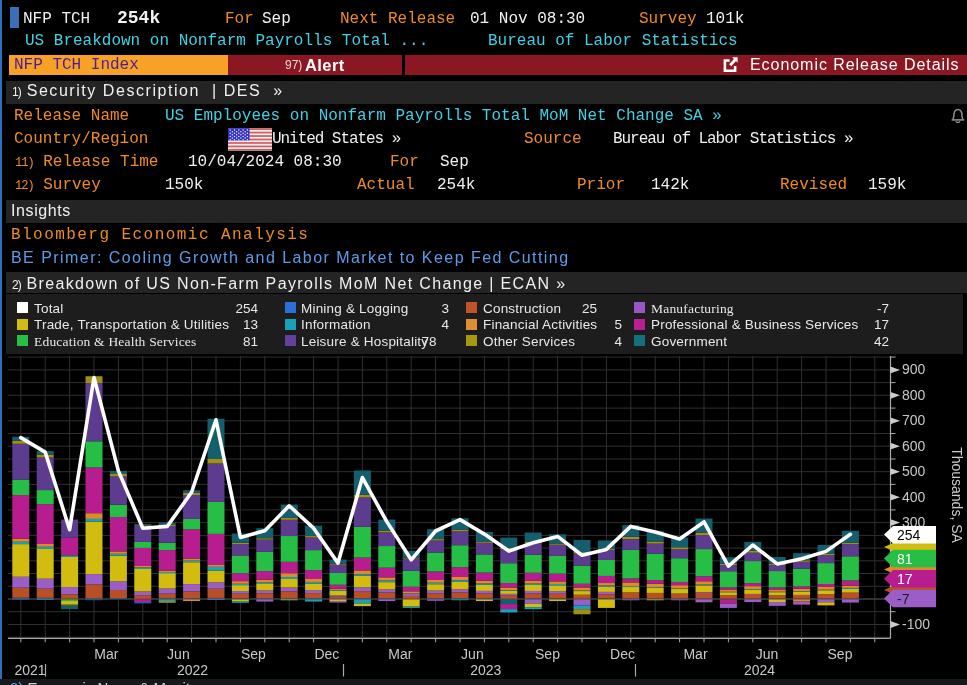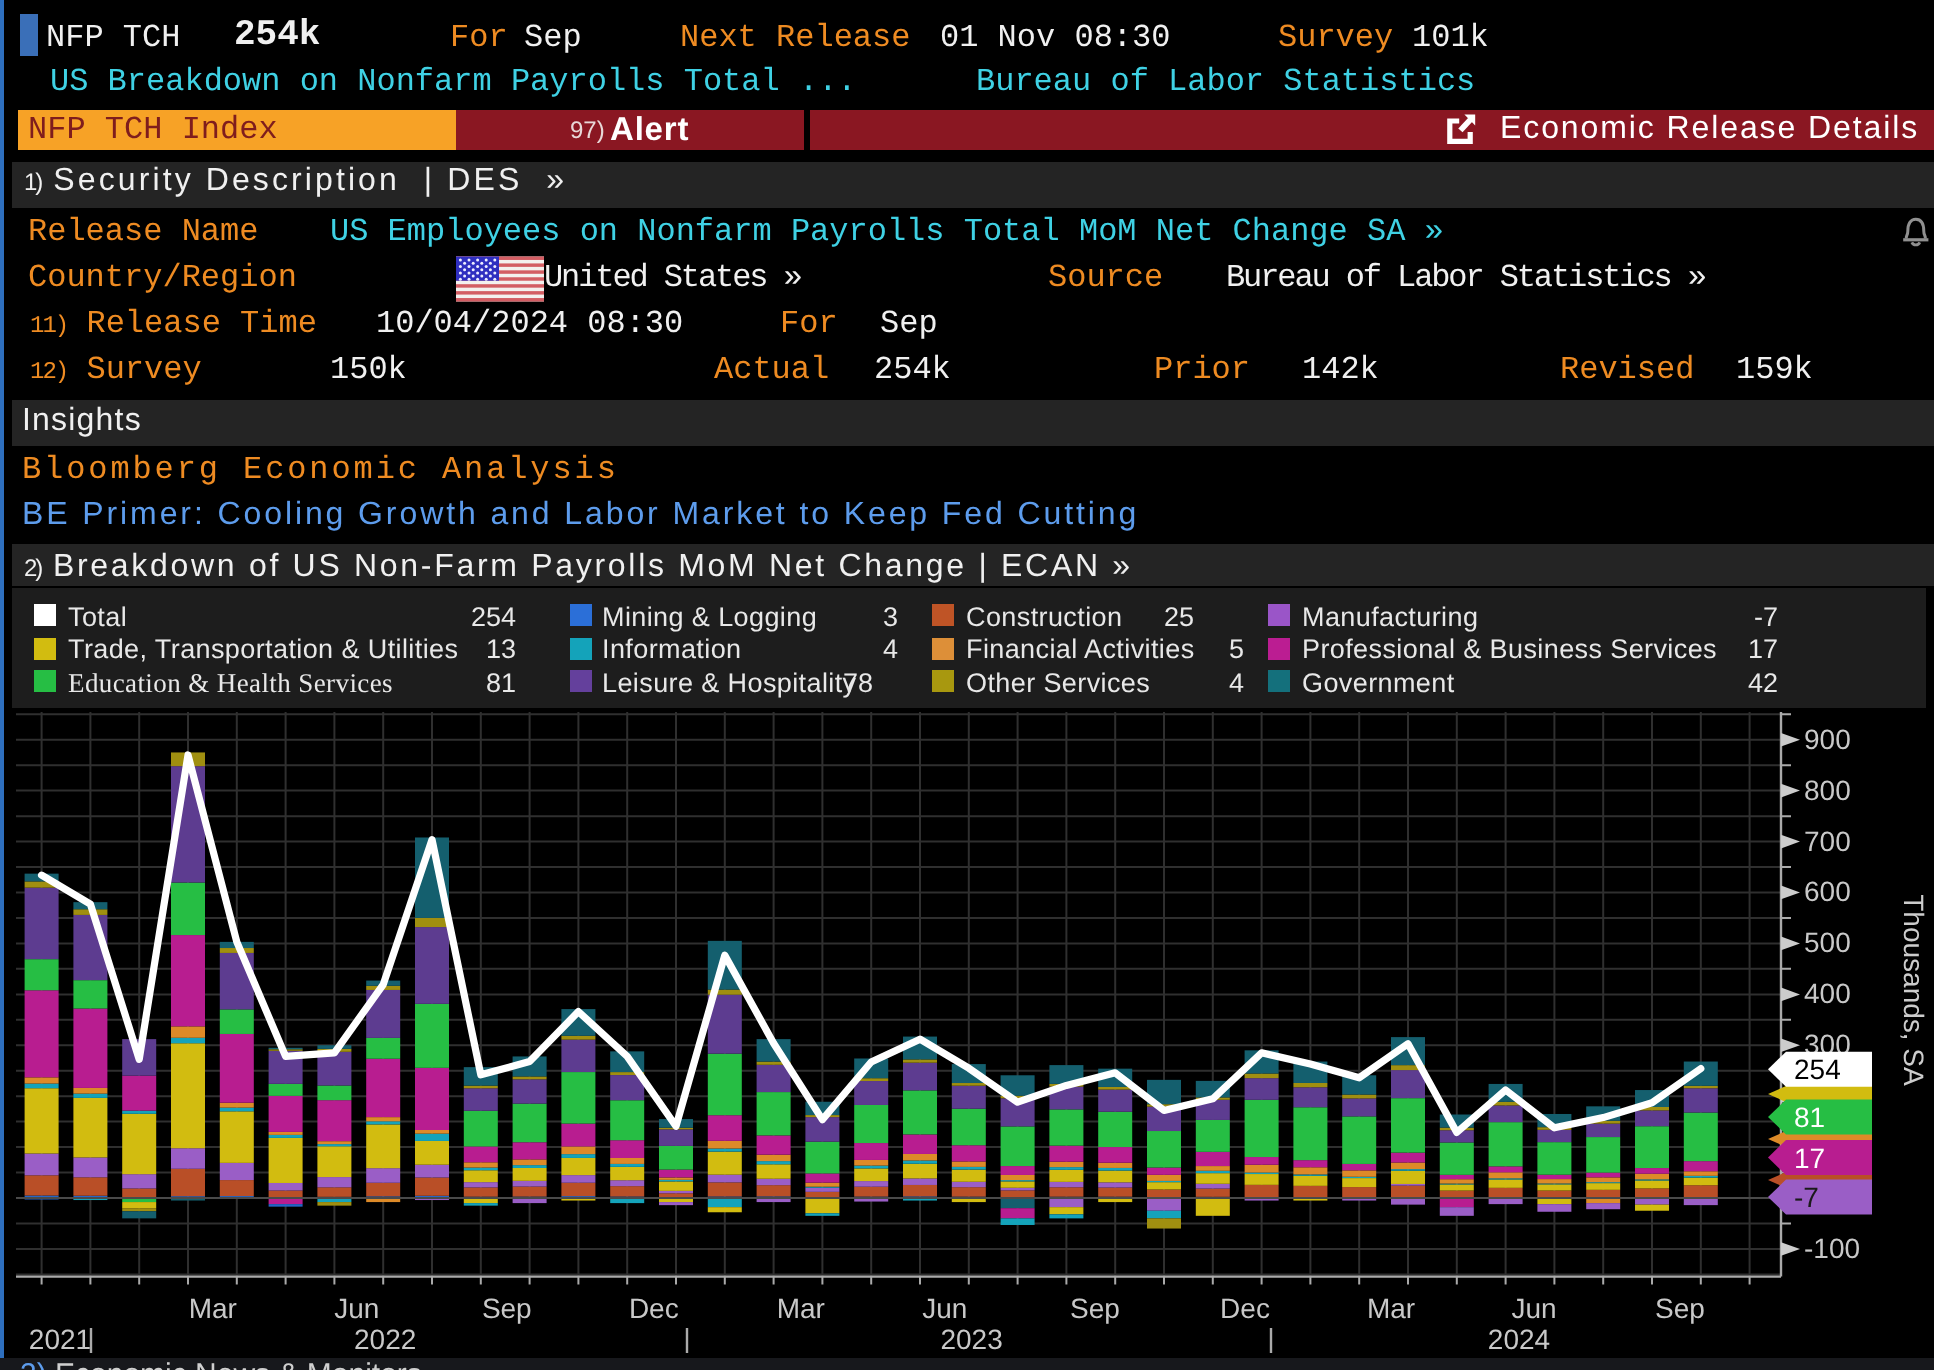--- a/index.html
+++ b/index.html
@@ -18,21 +18,21 @@
 <div class="a or" style="left:225px;top:10px">For</div>
 <div class="a wh" style="left:262px;top:10px">Sep</div>
 <div class="a or" style="left:340px;top:10px">Next Release</div>
 <div class="a wh" style="left:470px;top:10px">01 Nov 08:30</div>
 <div class="a or" style="left:639px;top:10px">Survey</div>
 <div class="a wh" style="left:706px;top:10px">101k</div>
 
 <div class="a cy" style="left:25px;top:32px">US Breakdown on Nonfarm Payrolls Total ...</div>
 <div class="a cy" style="left:488px;top:32px">Bureau of Labor Statistics</div>
 
-<div class="a" style="left:9px;top:55px;width:235px;height:20px;background:#f7a226;color:#7f1d1d">
+<div class="a" style="left:9px;top:55px;width:235px;height:20px;background:#f7a226;color:#4c1d95">
     <span style="position:absolute;left:5px;top:1px">NFP TCH Index</span>
   </div>
 <div class="a" style="left:228px;top:55px;width:174px;height:20px;background:#8a1722"></div>
 <div class="a" style="left:405px;top:55px;width:562px;height:20px;background:#8a1722"></div>
 <div class="a" style="left:285px;top:58px;font-family:'Liberation Sans',sans-serif;font-size:12px;color:#e8d8d8">97)</div>
 <div class="a" style="left:305px;top:56px;font-family:'Liberation Sans',sans-serif;font-size:16.5px;font-weight:bold;letter-spacing:0.4px;color:#fff">Alert</div>
 <svg class="a" style="left:721px;top:55px" width="19" height="19" viewBox="0 0 19 19">
     <path d="M2.6 4.2H8.6V6.8H5.2V14.4H12.8V11H15.4V17H2.6Z" fill="#fff"></path>
     <path d="M9.2 10.2L14.2 4.8" stroke="#fff" stroke-width="2.9"></path>
     <path d="M11.2 2.2h5.4v5.6z" fill="#fff"></path>
@@ -139,21 +139,21 @@
 <div class="a" style="left:466px;top:302.0px;width:11px;height:11px;background:#bf5426"></div>
 <div class="a" style="left:483px;top:300.5px;font-family:'Liberation Sans',sans-serif;font-size:13.5px;letter-spacing:0.2px;color:#e8e8e8">Construction</div>
 <div class="a" style="left:582px;top:300.5px;width:40px;font-family:'Liberation Sans',sans-serif;font-size:13.5px;color:#e8e8e8">25</div>
 <div class="a" style="left:466px;top:318.5px;width:11px;height:11px;background:#dd8f38"></div>
 <div class="a" style="left:483px;top:317px;font-family:'Liberation Sans',sans-serif;font-size:13.5px;letter-spacing:0.2px;color:#e8e8e8">Financial Activities</div>
 <div class="a" style="left:582px;top:317px;width:40px;text-align:right;font-family:'Liberation Sans',sans-serif;font-size:13.5px;color:#e8e8e8">5</div>
 <div class="a" style="left:466px;top:335.0px;width:11px;height:11px;background:#a8980f"></div>
 <div class="a" style="left:483px;top:333.5px;font-family:'Liberation Sans',sans-serif;font-size:13.5px;letter-spacing:0.2px;color:#e8e8e8">Other Services</div>
 <div class="a" style="left:582px;top:333.5px;width:40px;text-align:right;font-family:'Liberation Sans',sans-serif;font-size:13.5px;color:#e8e8e8">4</div>
 <div class="a" style="left:634px;top:302.0px;width:11px;height:11px;background:#9a55c8"></div>
-<div class="a" style="left:651px;top:300.5px;font-family:Liberation Sans, sans-serif;font-size:13.5px;letter-spacing:0.2px;color:#e8e8e8">Manufacturing</div>
+<div class="a" style="left:651px;top:300.5px;font-family:Liberation Serif, serif;font-size:13.5px;letter-spacing:0.2px;color:#e8e8e8">Manufacturing</div>
 <div class="a" style="left:849px;top:300.5px;width:40px;text-align:right;font-family:'Liberation Sans',sans-serif;font-size:13.5px;color:#e8e8e8">-7</div>
 <div class="a" style="left:634px;top:318.5px;width:11px;height:11px;background:#bb1d92"></div>
 <div class="a" style="left:651px;top:317px;font-family:'Liberation Sans',sans-serif;font-size:13.5px;letter-spacing:0.2px;color:#e8e8e8">Professional &amp; Business Services</div>
 <div class="a" style="left:849px;top:317px;width:40px;text-align:right;font-family:'Liberation Sans',sans-serif;font-size:13.5px;color:#e8e8e8">17</div>
 <div class="a" style="left:634px;top:335.0px;width:11px;height:11px;background:#14707c"></div>
 <div class="a" style="left:651px;top:333.5px;font-family:'Liberation Sans',sans-serif;font-size:13.5px;letter-spacing:0.2px;color:#e8e8e8">Government</div>
 <div class="a" style="left:849px;top:333.5px;width:40px;text-align:right;font-family:'Liberation Sans',sans-serif;font-size:13.5px;color:#e8e8e8">42</div>
 
 <svg width="967" height="330" viewBox="0 355 967 330" style="position:absolute;left:0;top:355px">
     <rect x="0" y="0" width="967" height="330" fill="#000000"></rect>

